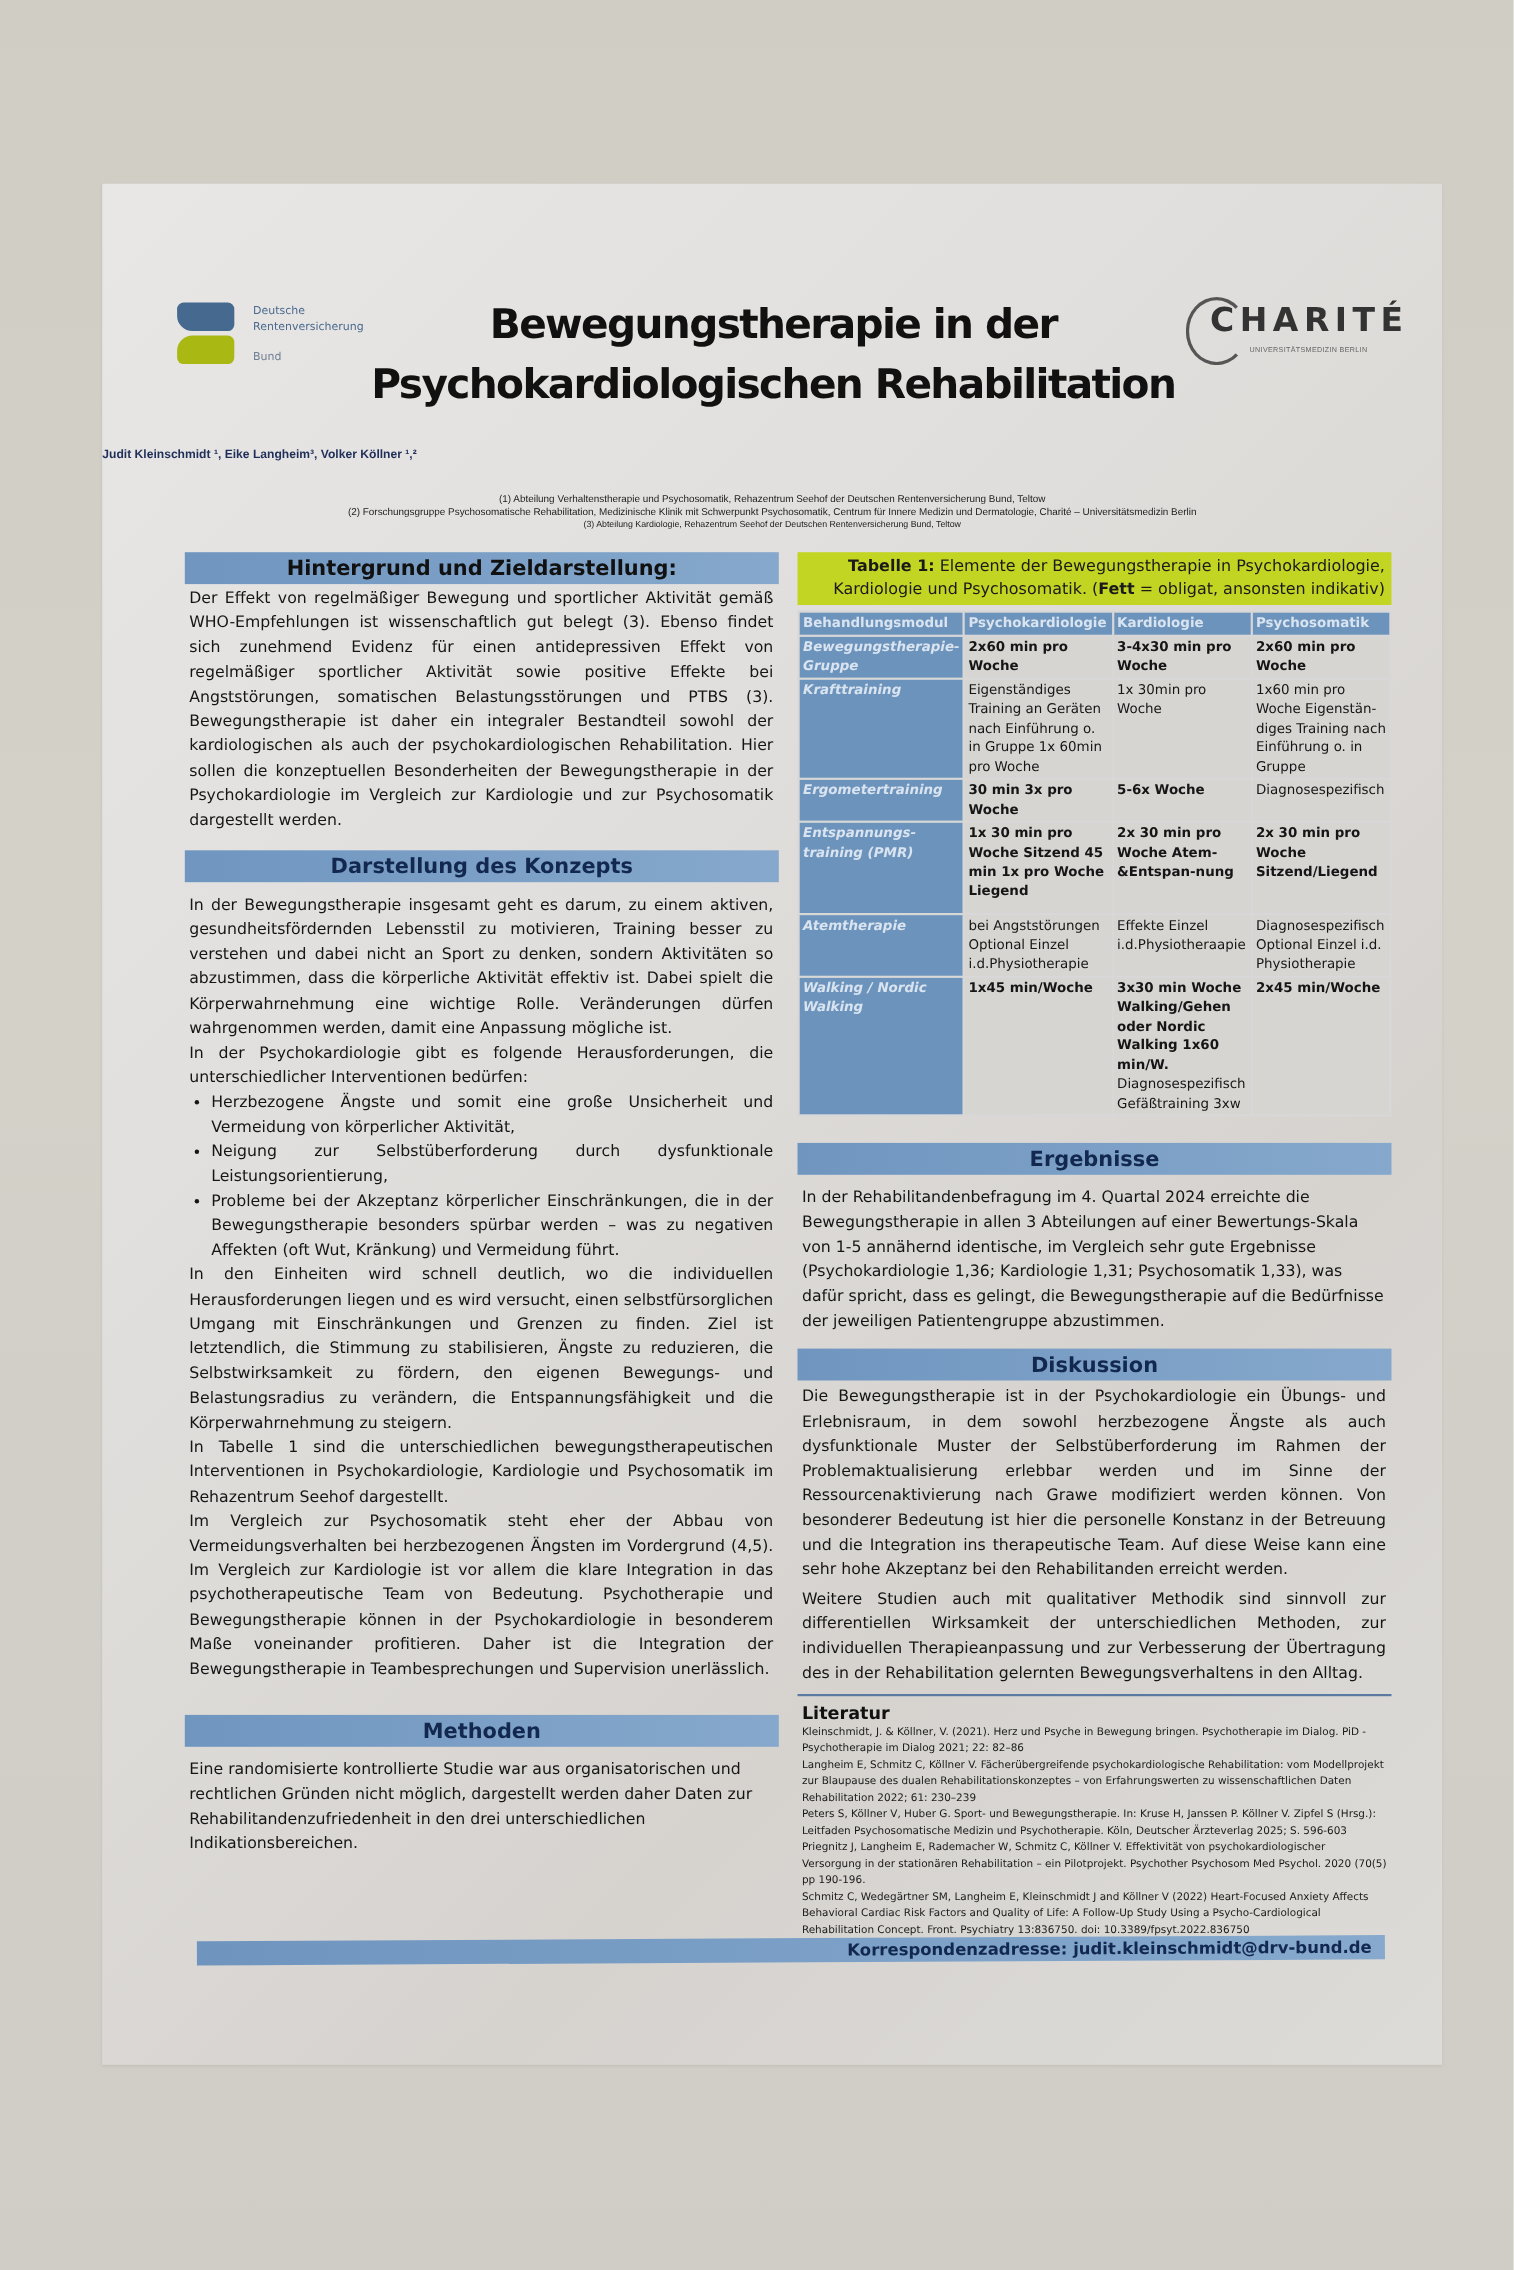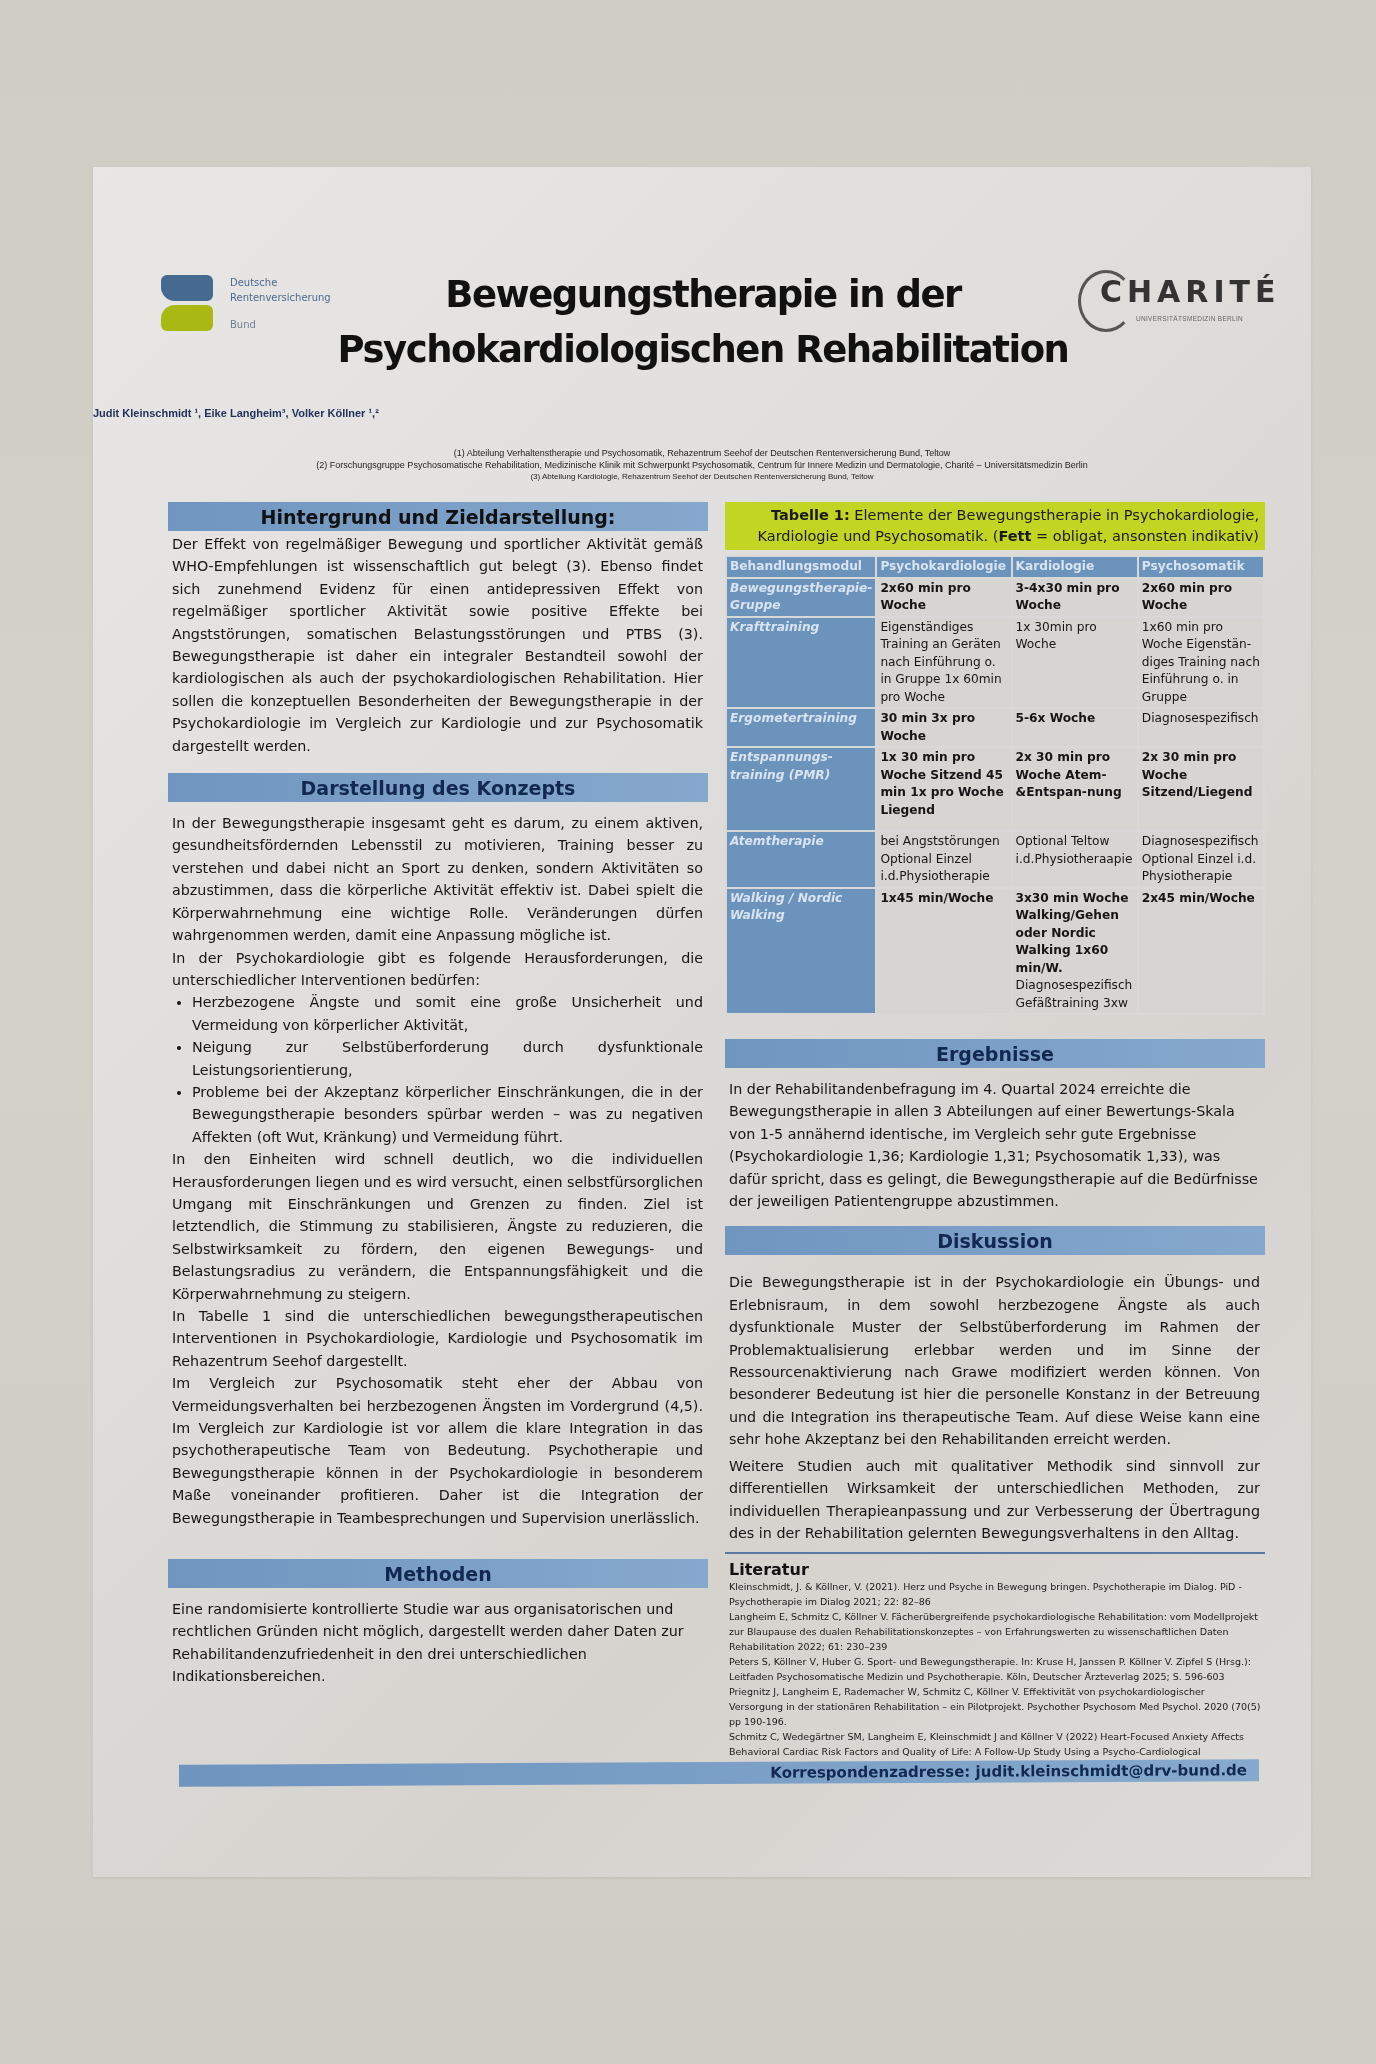--- a/index.html
+++ b/index.html
@@ -146,42 +146,42 @@
         </tr>
         <tr style="height:84px">
           <td class="rowh">Entspannungs-training (PMR)</td>
           <td class="b">1x 30 min pro Woche Sitzend 45 min 1x pro Woche Liegend</td>
           <td class="b">2x 30 min pro Woche Atem-&amp;Entspan-nung</td>
           <td class="b">2x 30 min pro Woche Sitzend/Liegend</td>
         </tr>
         <tr>
           <td class="rowh">Atemtherapie</td>
           <td>bei Angststörungen Optional Einzel i.d.Physiotherapie</td>
-          <td>Optional Teltow i.d.Physiotheraapie</td>
+          <td>Effekte Einzel i.d.Physiotheraapie</td>
           <td>Diagnosespezifisch Optional Einzel i.d. Physiotherapie</td>
         </tr>
         <tr>
           <td class="rowh">Walking / Nordic Walking</td>
           <td class="b">1x45 min/Woche</td>
           <td>
             <div class="b">3x30 min Woche Walking/Gehen oder Nordic Walking 1x60 min/W.</div>
             <div>Diagnosespezifisch Gefäßtraining 3xw</div>
           </td>
           <td class="b">2x45 min/Woche</td>
         </tr>
       </tbody>
     </table>
 
     <div class="sec-head" style="margin-top:24px">Ergebnisse</div>
     <div class="para plain" style="margin-top:10px">
       <p>In der Rehabilitandenbefragung im 4. Quartal 2024 erreichte die Bewegungstherapie in allen 3 Abteilungen auf einer Bewertungs-Skala von 1-5 annähernd identische, im Vergleich  sehr gute Ergebnisse (Psychokardiologie 1,36; Kardiologie 1,31; Psychosomatik 1,33), was dafür spricht, dass es gelingt, die Bewegungstherapie auf die Bedürfnisse der jeweiligen Patientengruppe abzustimmen.</p>
     </div>
 
     <div class="sec-head" style="margin-top:14px">Diskussion</div>
-    <div class="para" style="margin-top:16px">
+    <div class="para" style="margin-top:4px">
       <p>Die Bewegungstherapie ist in der Psychokardiologie ein Übungs- und Erlebnisraum, in dem sowohl herzbezogene Ängste als auch dysfunktionale Muster der Selbstüberforderung im Rahmen der Problemaktualisierung erlebbar werden und im Sinne der Ressourcenaktivierung nach Grawe modifiziert werden können. Von besonderer Bedeutung ist hier die personelle Konstanz in der Betreuung und die Integration ins therapeutische Team. Auf diese Weise kann eine sehr hohe Akzeptanz bei den Rehabilitanden erreicht werden.</p>
       <p style="margin-top:4px">Weitere Studien auch mit qualitativer Methodik sind sinnvoll zur differentiellen Wirksamkeit der unterschiedlichen Methoden, zur individuellen Therapieanpassung und zur Verbesserung der Übertragung des in der Rehabilitation gelernten Bewegungsverhaltens in den Alltag.</p>
     </div>
 
     <div class="lit-rule"></div>
     <div class="lit-head">Literatur</div>
     <div class="lit">
       <p>Kleinschmidt, J. &amp; Köllner, V. (2021). Herz und Psyche in Bewegung bringen. Psychotherapie im Dialog. PiD - Psychotherapie im Dialog 2021; 22: 82–86</p>
       <p>Langheim E, Schmitz C, Köllner V. Fächerübergreifende psychokardiologische Rehabilitation: vom Modellprojekt zur Blaupause des dualen Rehabilitationskonzeptes – von Erfahrungswerten zu wissenschaftlichen Daten Rehabilitation 2022; 61: 230–239</p>
       <p>Peters S, Köllner V, Huber G. Sport- und Bewegungstherapie. In: Kruse H, Janssen P. Köllner V. Zipfel S (Hrsg.): Leitfaden Psychosomatische Medizin und Psychotherapie. Köln, Deutscher Ärzteverlag 2025; S. 596-603</p>

